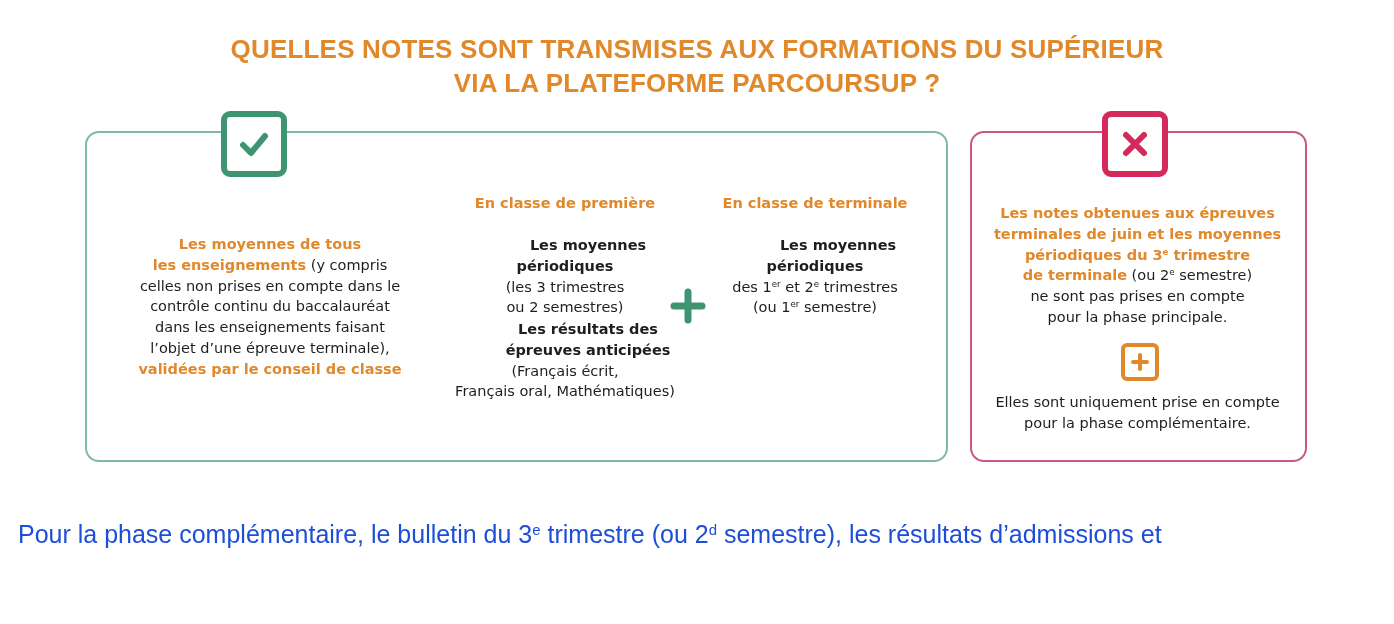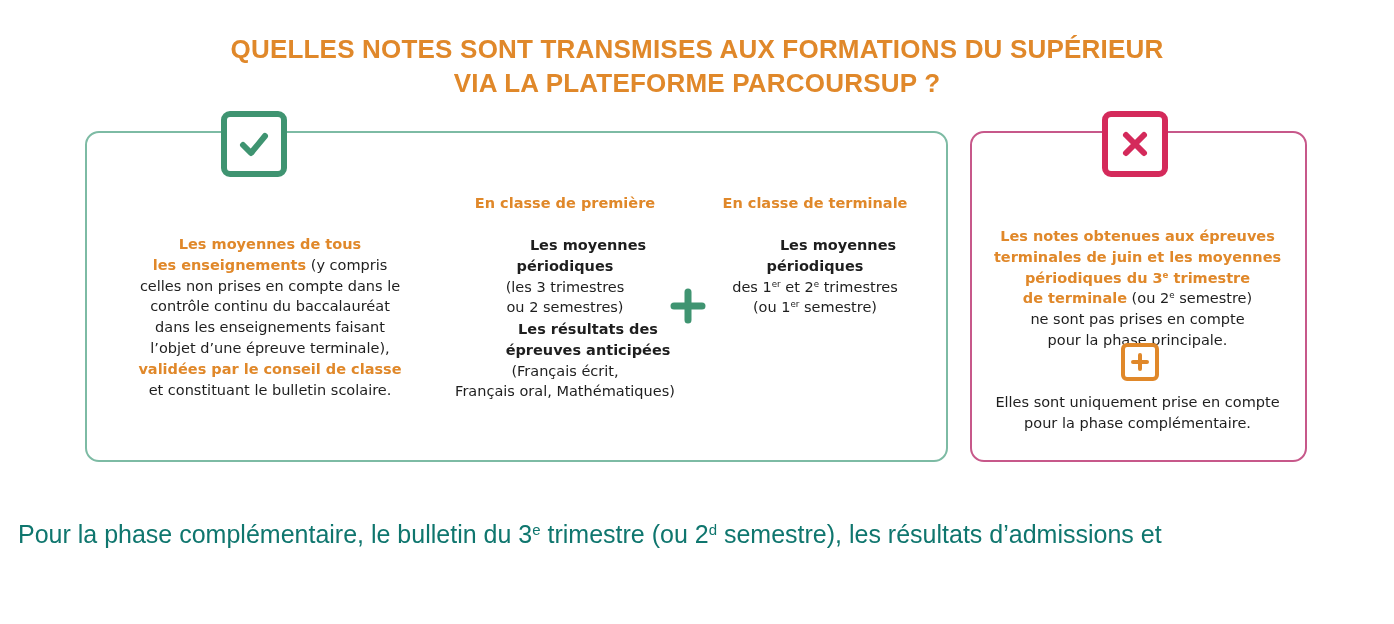--- a/index.html
+++ b/index.html
@@ -31,30 +31,30 @@
   .or { color: #e0882a; font-weight: bold; }
   .b { font-weight: bold; margin-left: 46px; }
   sup { font-size: 0.6em; vertical-align: 0.55em; line-height: 0; }
   .col1 { left: 110px; top: 234px; width: 320px; }
   .col2-head { left: 440px; top: 193px; width: 250px; }
   .col2-a { left: 440px; top: 235px; width: 250px; }
   .col2-b { left: 430px; top: 319px; width: 270px; }
   .col3-head { left: 690px; top: 193px; width: 250px; text-align: center; }
   .col3-a { left: 690px; top: 235px; width: 250px; }
   .plus-green { position: absolute; left: 669px; top: 287px; }
-  .red-a { left: 985px; top: 203px; width: 305px; margin-top: 23px; }
+  .red-a { left: 985px; top: 203px; width: 305px; }
   .plus-orange {
     position: absolute; left: 1121px; top: 343px; width: 38px; height: 38px; box-sizing: border-box;
     border: 4px solid #e0882a; border-radius: 6px; background: #fff;
     display: flex; align-items: center; justify-content: center;
   }
   .red-b { left: 985px; top: 392px; width: 305px; }
   .footer {
     position: absolute; left: 18px; top: 516px; width: 1370px;
-    font-family: "Liberation Sans", sans-serif; font-size: 25px; line-height: 36px; color: #0f766e;
+    font-family: "Liberation Sans", sans-serif; font-size: 25px; line-height: 36px; color: #1d4ed8;
   }
 </style>
 </head>
 <body>
 
 <div class="title">
   <div>QUELLES NOTES SONT TRANSMISES AUX FORMATIONS DU SUPÉRIEUR</div>
   <div>VIA LA PLATEFORME PARCOURSUP ?</div>
 </div>
 
@@ -66,21 +66,20 @@
 </div>
 
 <div class="txt col1">
   <span class="or">Les moyennes de tous</span><br>
   <span class="or">les enseignements</span><span> (y compris</span><br>
   <span>celles non prises en compte dans le</span><br>
   <span>contrôle continu du baccalauréat</span><br>
   <span>dans les enseignements faisant</span><br>
   <span>l’objet d’une épreuve terminale),</span><br>
   <span class="or">validées par le conseil de classe</span><br>
-  <span>et constituant le bulletin scolaire.</span>
 </div>
 
 <div class="txt col2-head or">En classe de première</div>
 <div class="txt col2-a">
   <span class="b">Les moyennes périodiques</span><br>
   <span>(les 3 trimestres</span><br>
   <span>ou 2 semestres)</span>
 </div>
 <div class="txt col2-b">
   <span class="b">Les résultats des</span><br>

